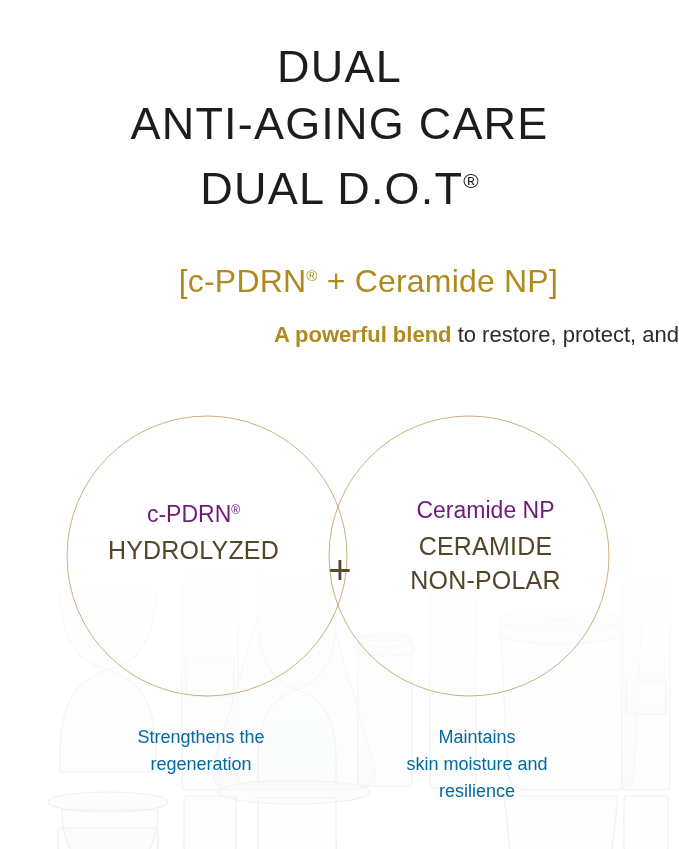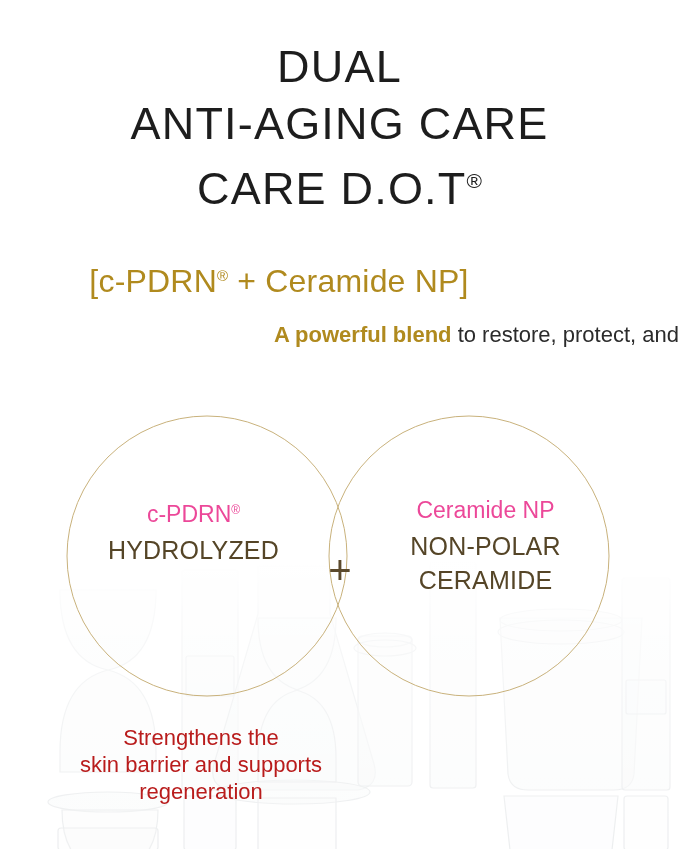--- a/index.html
+++ b/index.html
@@ -50,21 +50,21 @@
     vertical-align: 16px;
     letter-spacing: 0;
   }
 
   
   .bracket-line {
     position: absolute;
     left: 0;
     top: 255px;
     width: 558px;
-    text-align: center;
+    text-align: right;
     color: #b08a1e;
     font-size: 32px;
     line-height: 42px;
     font-weight: 400;
     letter-spacing: 0.2px;
   }
   .bracket-line .reg {
     font-size: 15px;
     vertical-align: 11px;
   }
@@ -101,21 +101,21 @@
   }
 
   .venn-text {
     position: absolute;
     text-align: center;
   }
   .venn-left  { left: 66px;  top: 85px;  width: 255px; }
   .venn-right { left: 358px; top: 85px;  width: 255px; }
 
   .ingredient-name {
-    color: #ec4899;
+    color: #701a75;
     font-size: 23px;
     line-height: 30px;
     font-weight: 400;
     white-space: nowrap;
   }
   .ingredient-name .reg {
     font-size: 12px;
     vertical-align: 8px;
   }
   .ingredient-desc {
@@ -143,22 +143,22 @@
   .benefits {
     position: absolute;
     left: 0;
     top: 724px;
     width: 679px;
     height: 100px;
   }
   .benefit {
     position: absolute;
     text-align: center;
-    color: #b91c1c;
-    font-size: 22px;
+    color: #0369a1;
+    font-size: 18px;
     line-height: 27px;
     font-weight: 400;
   }
   .benefit-left  { left: 56px;  top: 0;  width: 290px; }
   .benefit-right { left: 352px; top: 0;  width: 250px; }
 </style>
 </head>
 <body>
 
 <div id="page">
@@ -215,21 +215,21 @@
 
       <rect x="0" y="0" width="679" height="289" fill="url(#glassFade)"></rect>
       <rect x="0" y="0" width="679" height="289" fill="#ffffff" opacity="0.42"></rect>
     </svg>
   </div>
 
   <div class="headline">
     <div>DUAL</div>
     <div>ANTI-AGING CARE</div>
     <div>
-      <span>CARE D.O.T</span><span class="reg">®</span>
+      <span>DUAL D.O.T</span><span class="reg">®</span>
     </div>
   </div>
 
   <div class="bracket-line">
     <span>[c-PDRN</span><span class="reg">®</span><span> + Ceramide NP]</span>
   </div>
 
   <div class="blend-desc">
     <div>
       <span class="hl">A powerful blend</span><span> to restore, protect, and</span>
@@ -249,27 +249,31 @@
       <div class="ingredient-desc">
         <div>HYDROLYZED</div>
       </div>
     </div>
 
     <div class="plus-sign">+</div>
 
     <div class="venn-text venn-right">
       <div class="ingredient-name">Ceramide NP</div>
       <div class="ingredient-desc">
+        <div>CERAMIDE</div>
         <div>NON-POLAR</div>
-        <div>CERAMIDE</div>
       </div>
     </div>
   </div>
 
   <div class="benefits">
     <div class="benefit benefit-left">
       <div>Strengthens the</div>
-      <div>skin barrier and supports</div>
       <div>regeneration</div>
     </div>
+    <div class="benefit benefit-right">
+      <div>Maintains</div>
+      <div>skin moisture and</div>
+      <div>resilience</div>
+    </div>
   </div>
 
 </div>
 
 </body></html>

